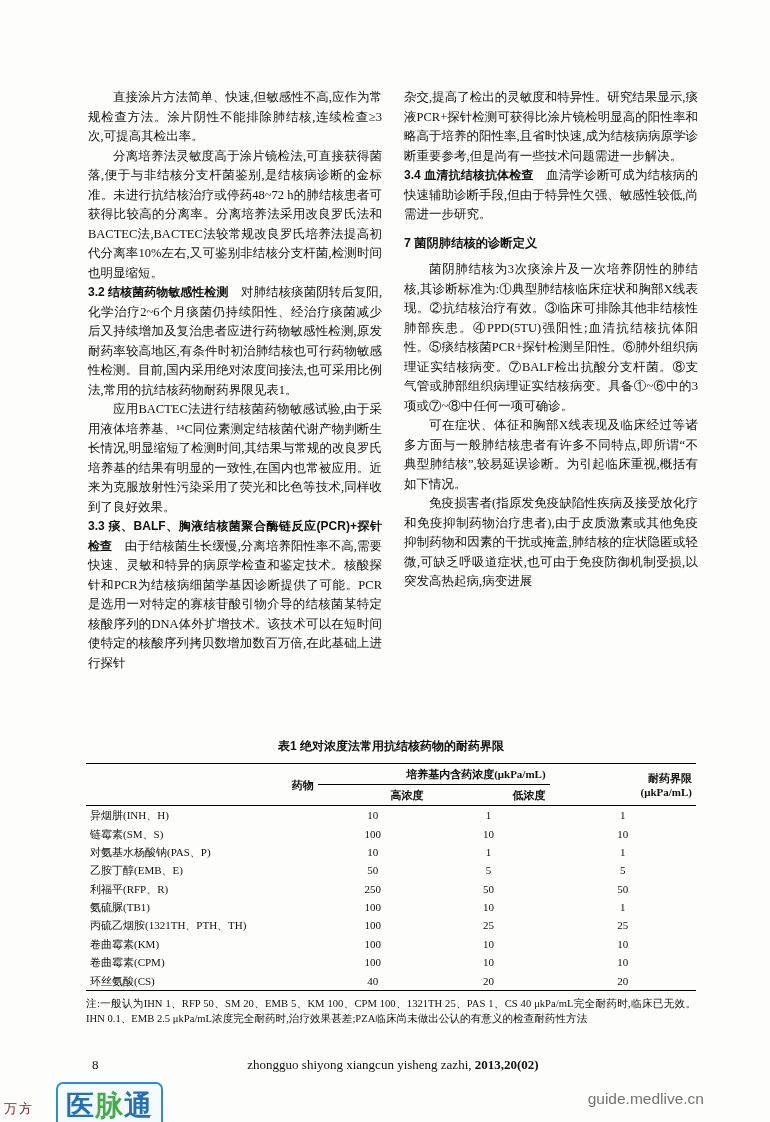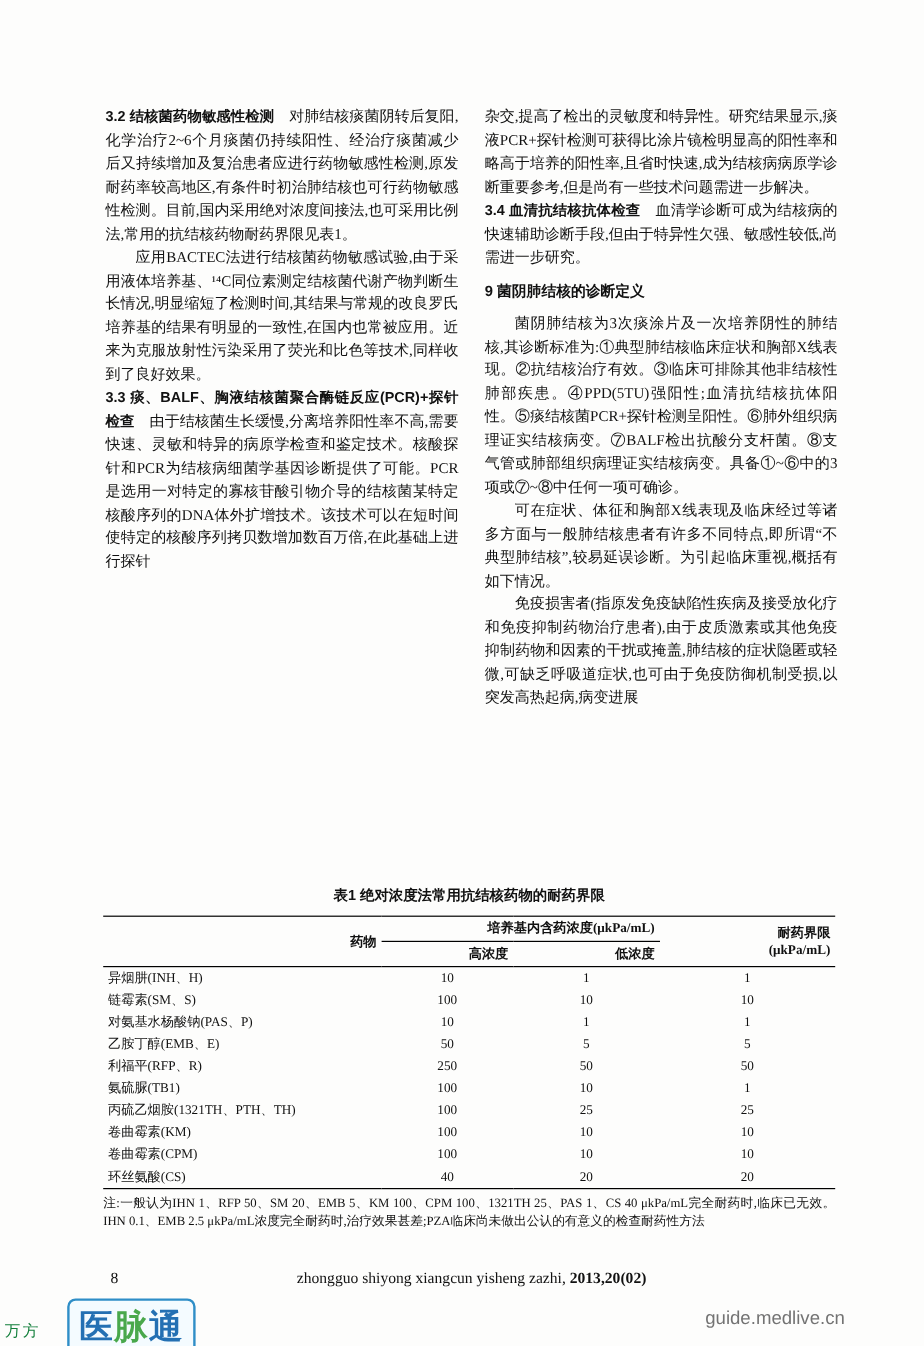--- a/index.html
+++ b/index.html
@@ -38,21 +38,21 @@
   .tbl-note { font-size: 10.6px; line-height: 15px; margin-top: 5px; text-align: justify; }
 
   
   .footer { position: absolute; top: 1057px; left: 90px; width: 606px; font-size: 13px; }
   .page-num { position: absolute; left: 2px; top: 0; }
   .journal-line { text-align: center; }
   .journal-pinyin { }
   .journal-issue { font-weight: bold; }
 
   
-  .wanfang { position: absolute; left: 4px; top: 1100px; color: #15803d; font-size: 13px; letter-spacing: 2px; }
+  .wanfang { position: absolute; left: 4px; top: 1100px; color: #7f1d1d; font-size: 13px; letter-spacing: 2px; }
   .medlive-logo {
     position: absolute; left: 56px; top: 1082px;
     border: 2px solid #2f8ec7; border-radius: 7px;
     padding: 3px 8px 4px; background: #f4fbff;
     font-family: "Liberation Sans","DejaVu Sans",sans-serif;
     font-weight: bold; font-size: 28px; letter-spacing: 1px;
   }
   .medlive-logo .c1, .medlive-logo .c3 { color: #2470b3; }
   .medlive-logo .c2 { color: #49a84c; }
   .medlive-link {
@@ -62,28 +62,30 @@
     text-decoration: none;
   }
 </style>
 </head>
 <body>
 
 <div class="page">
 
   <div class="text-columns">
     <div class="col" id="col-left">
+        <p class="para body">直接涂片方法简单、快速,但敏感性不高,应作为常规检查方法。涂片阴性不能排除肺结核,连续检查≥3次,可提高其检出率。</p>
+        <p class="para body">分离培养法灵敏度高于涂片镜检法,可直接获得菌落,便于与非结核分支杆菌鉴别,是结核病诊断的金标准。未进行抗结核治疗或停药48~72 h的肺结核患者可获得比较高的分离率。分离培养法采用改良罗氏法和BACTEC法,BACTEC法较常规改良罗氏培养法提高初代分离率10%左右,又可鉴别非结核分支杆菌,检测时间也明显缩短。</p>
         <p class="para section"><span class="lead">3.2 结核菌药物敏感性检测</span>　对肺结核痰菌阴转后复阳,化学治疗2~6个月痰菌仍持续阳性、经治疗痰菌减少后又持续增加及复治患者应进行药物敏感性检测,原发耐药率较高地区,有条件时初治肺结核也可行药物敏感性检测。目前,国内采用绝对浓度间接法,也可采用比例法,常用的抗结核药物耐药界限见表1。</p>
         <p class="para body">应用BACTEC法进行结核菌药物敏感试验,由于采用液体培养基、¹⁴C同位素测定结核菌代谢产物判断生长情况,明显缩短了检测时间,其结果与常规的改良罗氏培养基的结果有明显的一致性,在国内也常被应用。近来为克服放射性污染采用了荧光和比色等技术,同样收到了良好效果。</p>
         <p class="para section"><span class="lead">3.3 痰、BALF、胸液结核菌聚合酶链反应(PCR)+探针检查</span>　由于结核菌生长缓慢,分离培养阳性率不高,需要快速、灵敏和特异的病原学检查和鉴定技术。核酸探针和PCR为结核病细菌学基因诊断提供了可能。PCR是选用一对特定的寡核苷酸引物介导的结核菌某特定核酸序列的DNA体外扩增技术。该技术可以在短时间使特定的核酸序列拷贝数增加数百万倍,在此基础上进行探针</p>
       </div>
     <div class="col" id="col-right">
         <p class="para cont">杂交,提高了检出的灵敏度和特异性。研究结果显示,痰液PCR+探针检测可获得比涂片镜检明显高的阳性率和略高于培养的阳性率,且省时快速,成为结核病病原学诊断重要参考,但是尚有一些技术问题需进一步解决。</p>
         <p class="para section"><span class="lead">3.4 血清抗结核抗体检查</span>　血清学诊断可成为结核病的快速辅助诊断手段,但由于特异性欠强、敏感性较低,尚需进一步研究。</p>
-        <p class="para heading">9 菌阴肺结核的诊断定义</p>
+        <p class="para heading">7 菌阴肺结核的诊断定义</p>
         <p class="para body">菌阴肺结核为3次痰涂片及一次培养阴性的肺结核,其诊断标准为:①典型肺结核临床症状和胸部X线表现。②抗结核治疗有效。③临床可排除其他非结核性肺部疾患。④PPD(5TU)强阳性;血清抗结核抗体阳性。⑤痰结核菌PCR+探针检测呈阳性。⑥肺外组织病理证实结核病变。⑦BALF检出抗酸分支杆菌。⑧支气管或肺部组织病理证实结核病变。具备①~⑥中的3项或⑦~⑧中任何一项可确诊。</p>
         <p class="para body">可在症状、体征和胸部X线表现及临床经过等诸多方面与一般肺结核患者有许多不同特点,即所谓“不典型肺结核”,较易延误诊断。为引起临床重视,概括有如下情况。</p>
         <p class="para body">免疫损害者(指原发免疫缺陷性疾病及接受放化疗和免疫抑制药物治疗患者),由于皮质激素或其他免疫抑制药物和因素的干扰或掩盖,肺结核的症状隐匿或轻微,可缺乏呼吸道症状,也可由于免疫防御机制受损,以突发高热起病,病变进展</p>
       </div>
   </div>
 
   <div class="table-wrap">
     <div class="tbl-title">表1  绝对浓度法常用抗结核药物的耐药界限</div>
     <table class="tbl">
       <colgroup>

